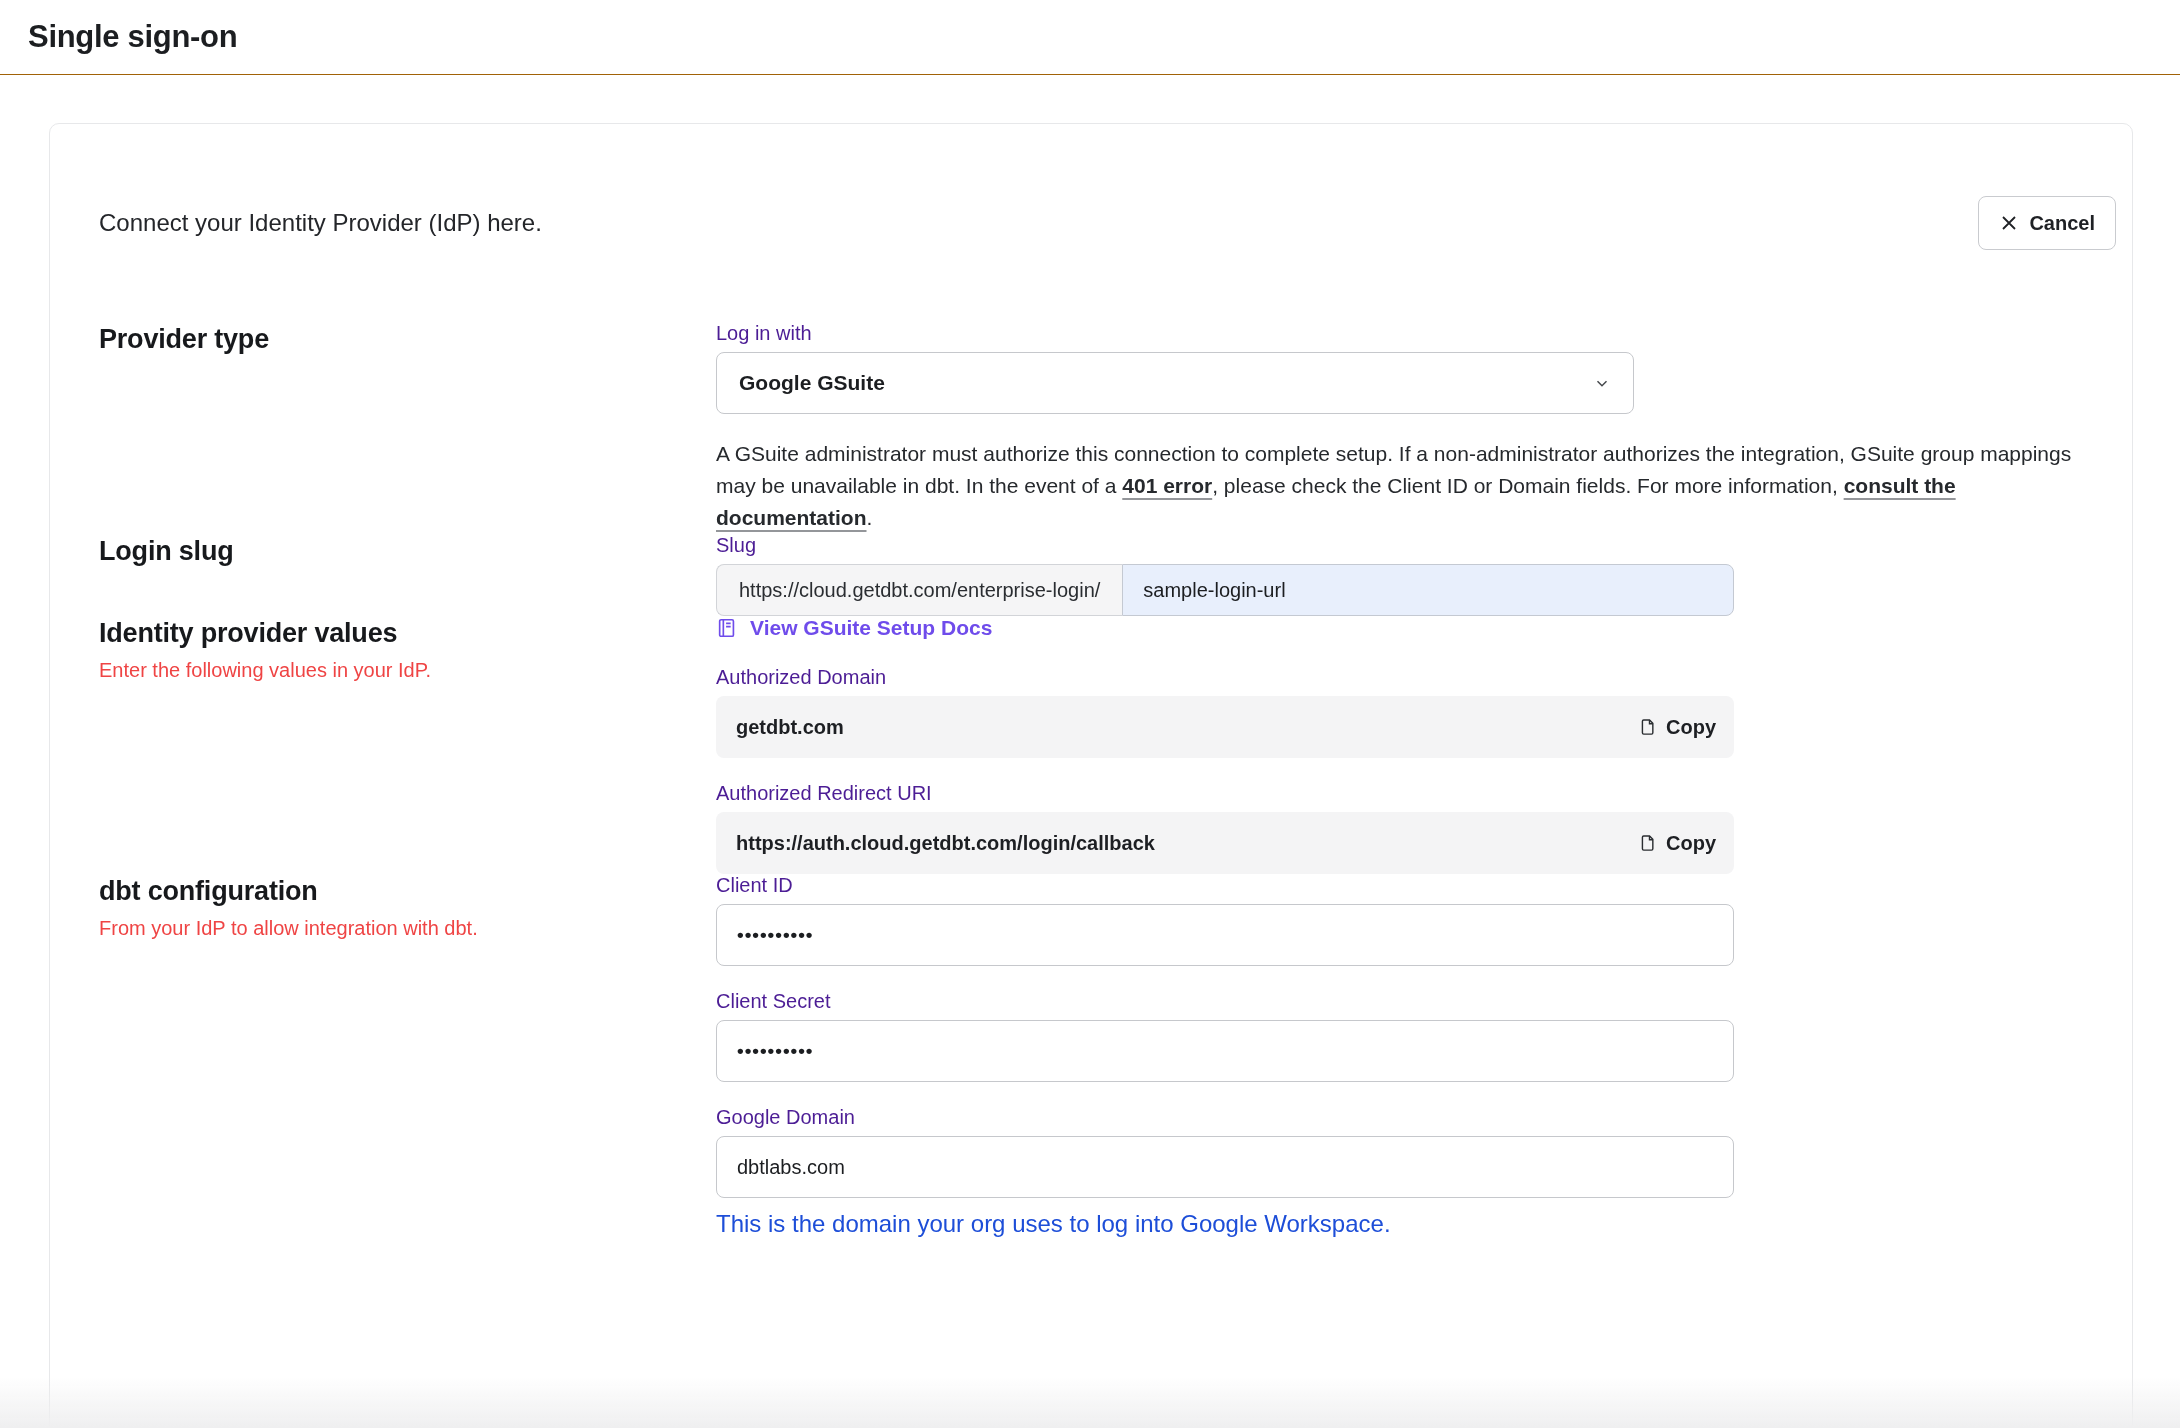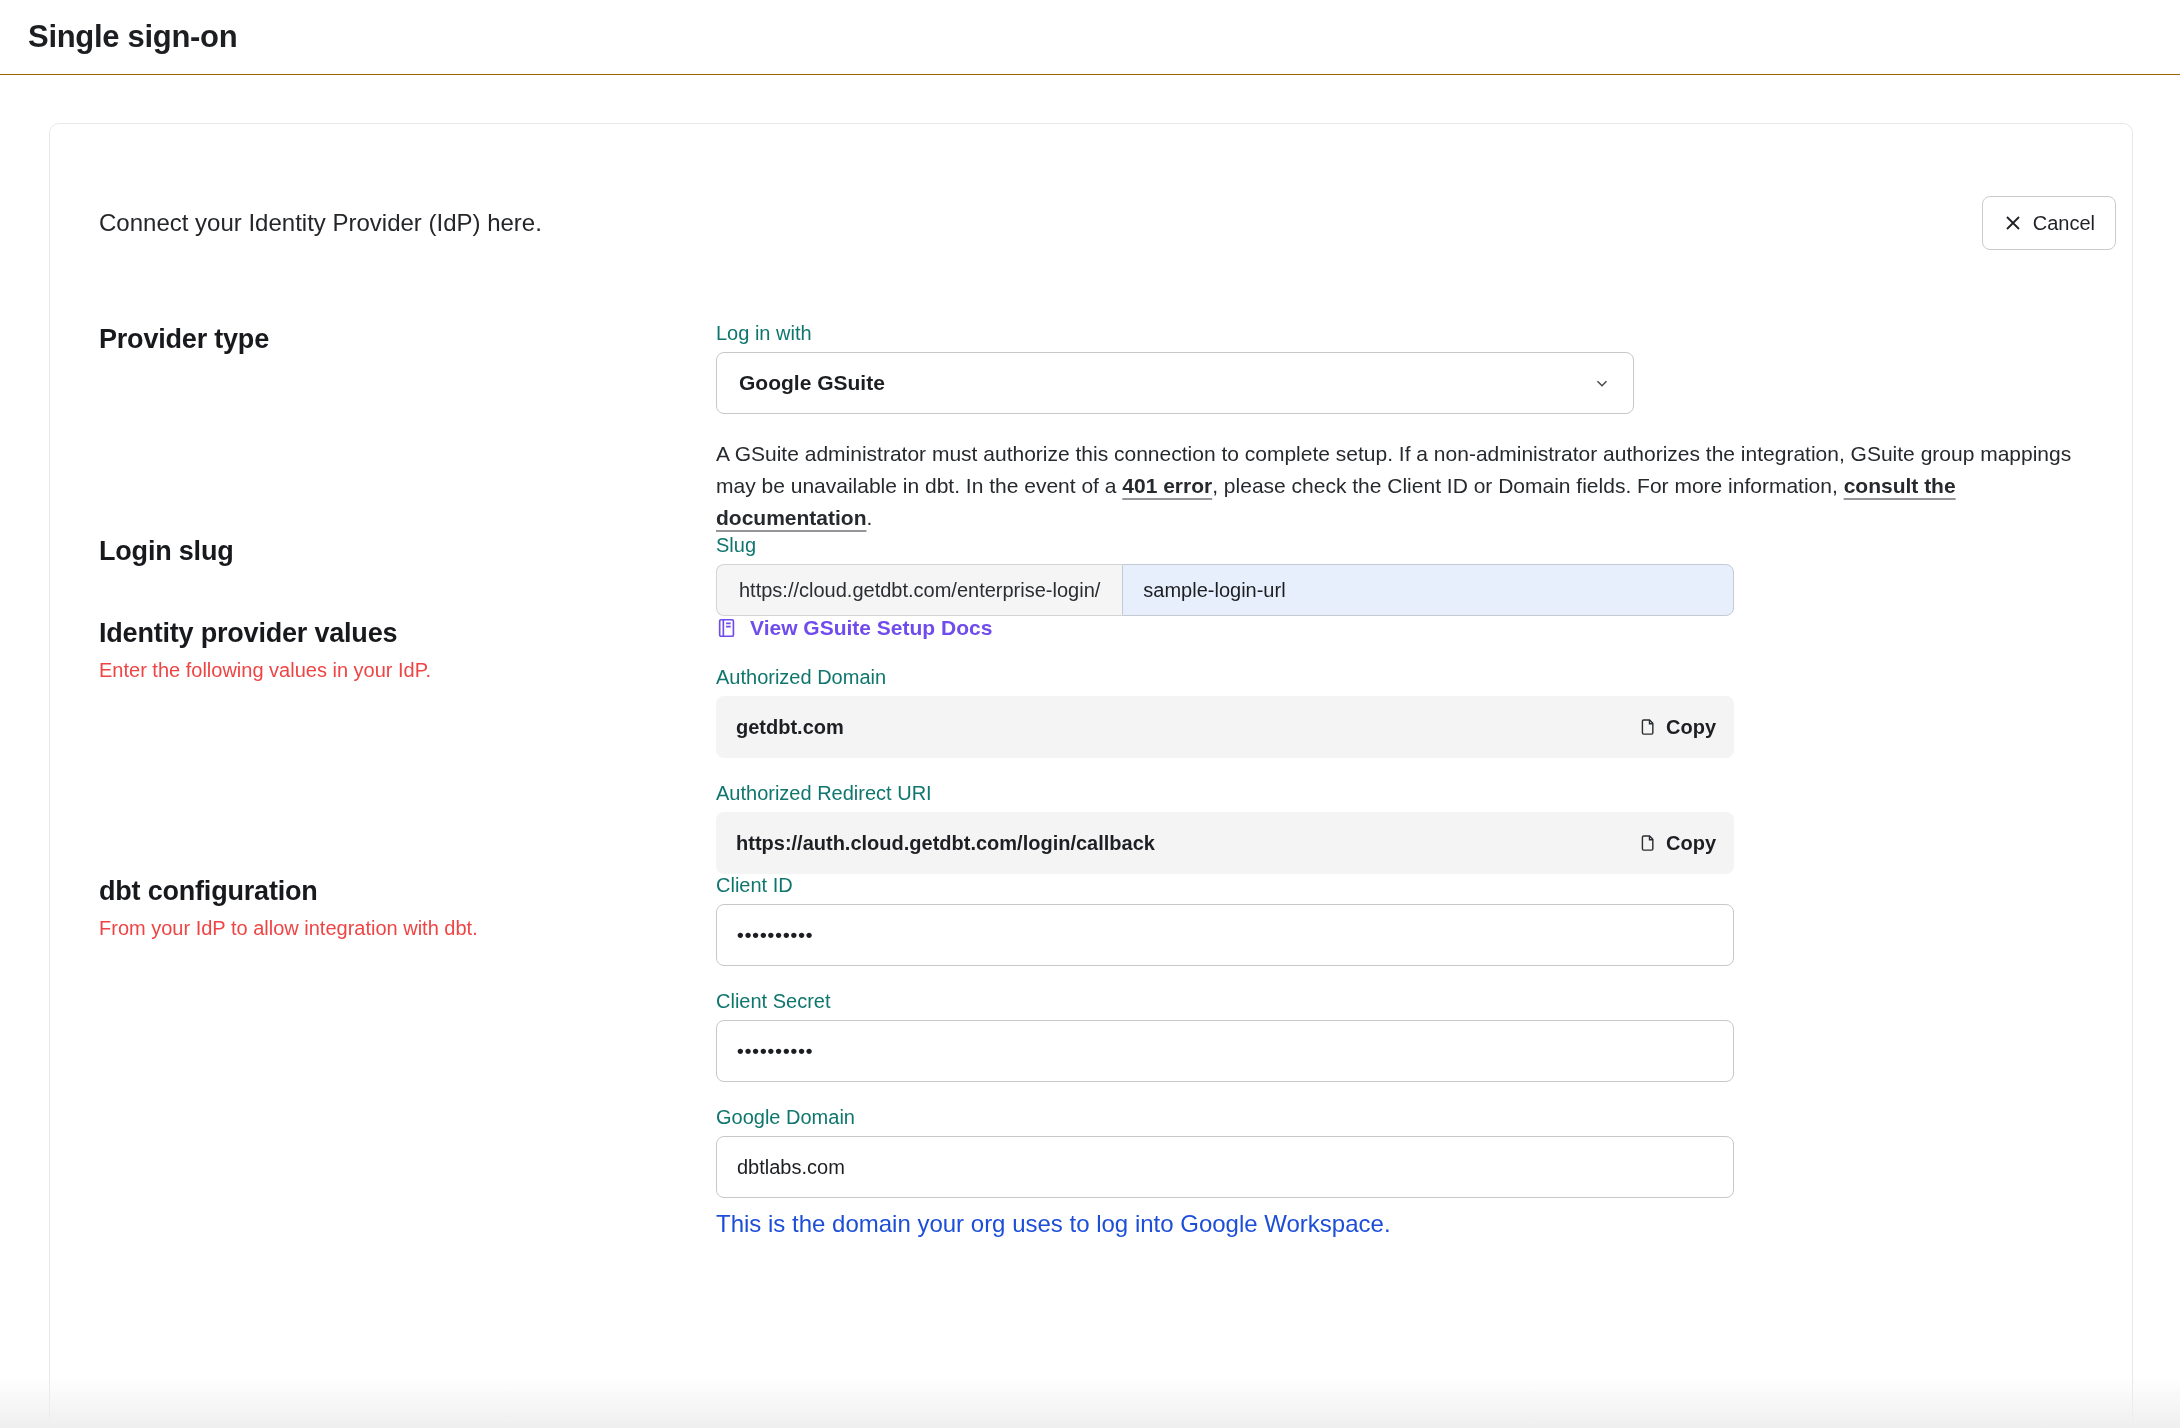--- a/index.html
+++ b/index.html
@@ -13,34 +13,34 @@
 
   
   .card { margin: 48px 47px 0 49px; background: #fff; border: 1px solid #e7e8ea;
     border-radius: 10px; padding: 72px 16px 80px 49px; height: 1400px; position: relative; }
 
   
   .card-header { display: flex; justify-content: space-between; align-items: center; margin-bottom: 72px; }
   .intro { font-size: 24px; color: #24262a; }
   .header-actions { display: flex; gap: 8px; }
   .btn { display: inline-flex; align-items: center; gap: 10px; height: 54px; padding: 0 20px;
-    border-radius: 8px; font-size: 20px; font-weight: 400; cursor: pointer;
+    border-radius: 8px; font-size: 20px; font-weight: 700; cursor: pointer;
     font-family: "Liberation Sans", sans-serif; }
   .btn-cancel { background: #fff; border: 1px solid #c9cbcf; color: #1f2125; }
   .btn-save { background: #1b1d21; border: 1px solid #1b1d21; color: #fff; }
 
   
   .row { display: flex; }
   .row + .row { margin-top: 0; }
   .left-col { width: 617px; flex: none; padding-top: 2px; }
   .left-col h2 { font-size: 27px; font-weight: 700; color: #17191c; letter-spacing: -0.2px; }
   .left-col .sub { margin-top: 10px; font-size: 20px; color: #ef4444; }
   .right-col { flex: 1; min-width: 0; padding-right: 12px; }
 
-  .field-label { display: block; font-size: 20px; color: #0f766e; margin-bottom: 7px; }
+  .field-label { display: block; font-size: 20px; color: #4c1d95; margin-bottom: 7px; }
 
   .select-box { width: 918px; height: 62px; border: 1px solid #c6c8cc; border-radius: 8px;
     display: flex; align-items: center; justify-content: space-between; padding: 0 22px;
     background: #fff; cursor: pointer; }
   .select-box .value { font-size: 21px; font-weight: 700; color: #1c1e21; }
 
   .desc { margin-top: 24px; font-size: 21px; line-height: 32px; color: #26292d; max-width: 1400px; }
   .inline-link { color: #26292d; font-weight: 700; text-decoration: underline;
     text-underline-offset: 5px; text-decoration-thickness: 2px; text-decoration-color: #94969a;
     cursor: pointer; }

